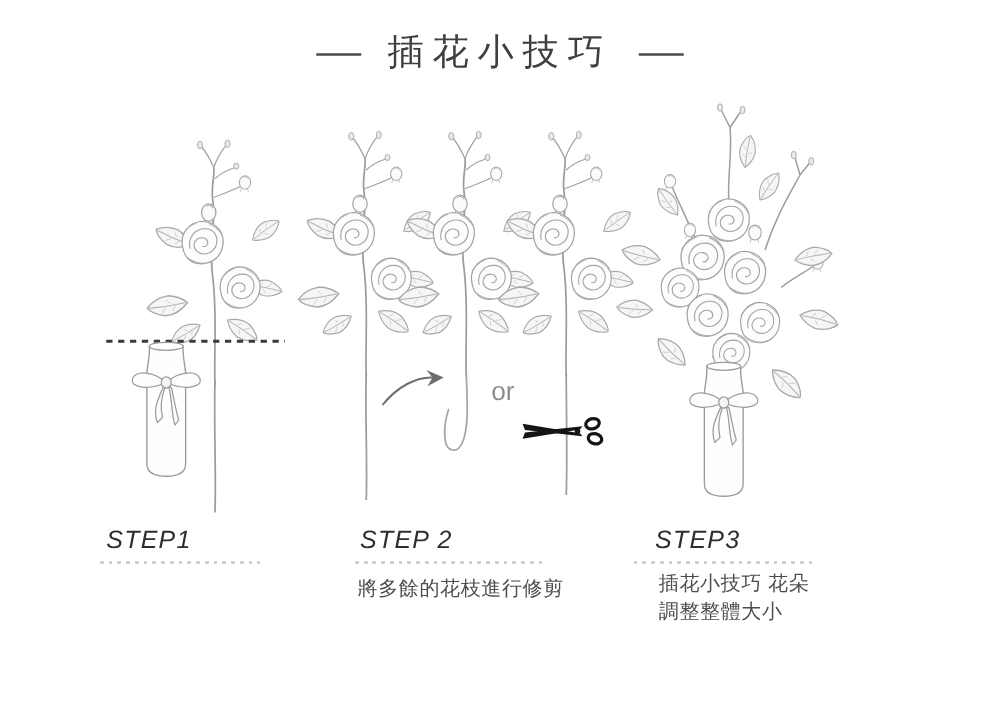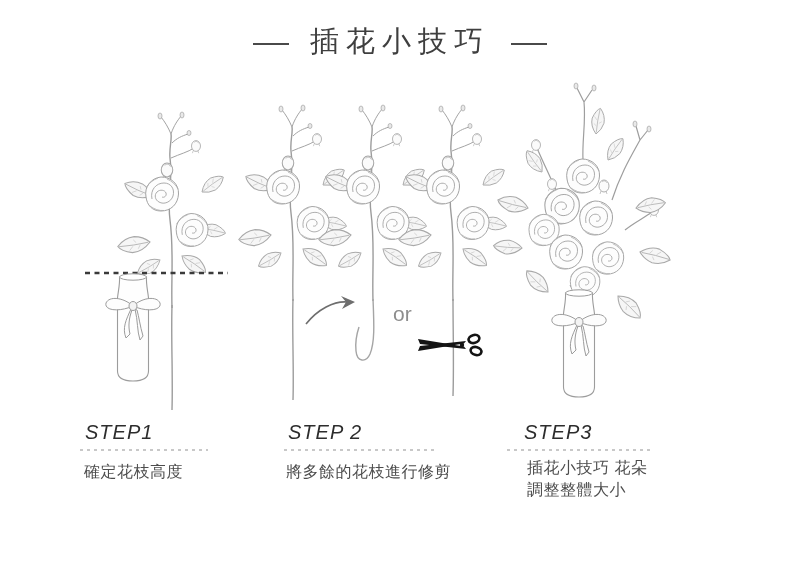--- a/index.html
+++ b/index.html
@@ -142,23 +142,20 @@
         <use href="#flower" transform="translate(585,282) scale(0.9)"></use>
       </g>
       <use href="#vase" transform="translate(579,292)"></use>
     </g>
   </svg>
 
   <div class="or-label">or</div>
 
   <div class="step-label lbl1">STEP1</div>
   <div class="dotline dot1"></div>
-  <div class="step-desc desc1">
-    <div>確定花枝高度</div>
-  </div>
 
   <div class="step-label lbl2">STEP 2</div>
   <div class="dotline dot2"></div>
   <div class="step-desc desc2">
     <div>將多餘的花枝進行修剪</div>
   </div>
 
   <div class="step-label lbl3">STEP3</div>
   <div class="dotline dot3"></div>
   <div class="step-desc desc3">

